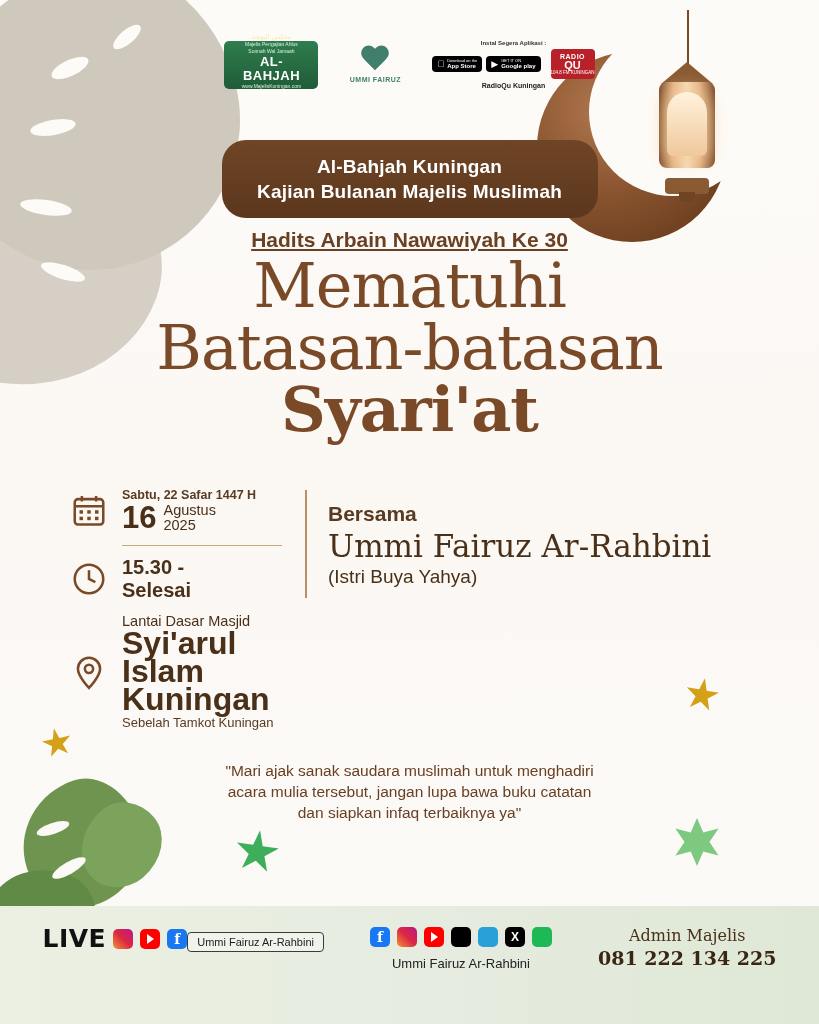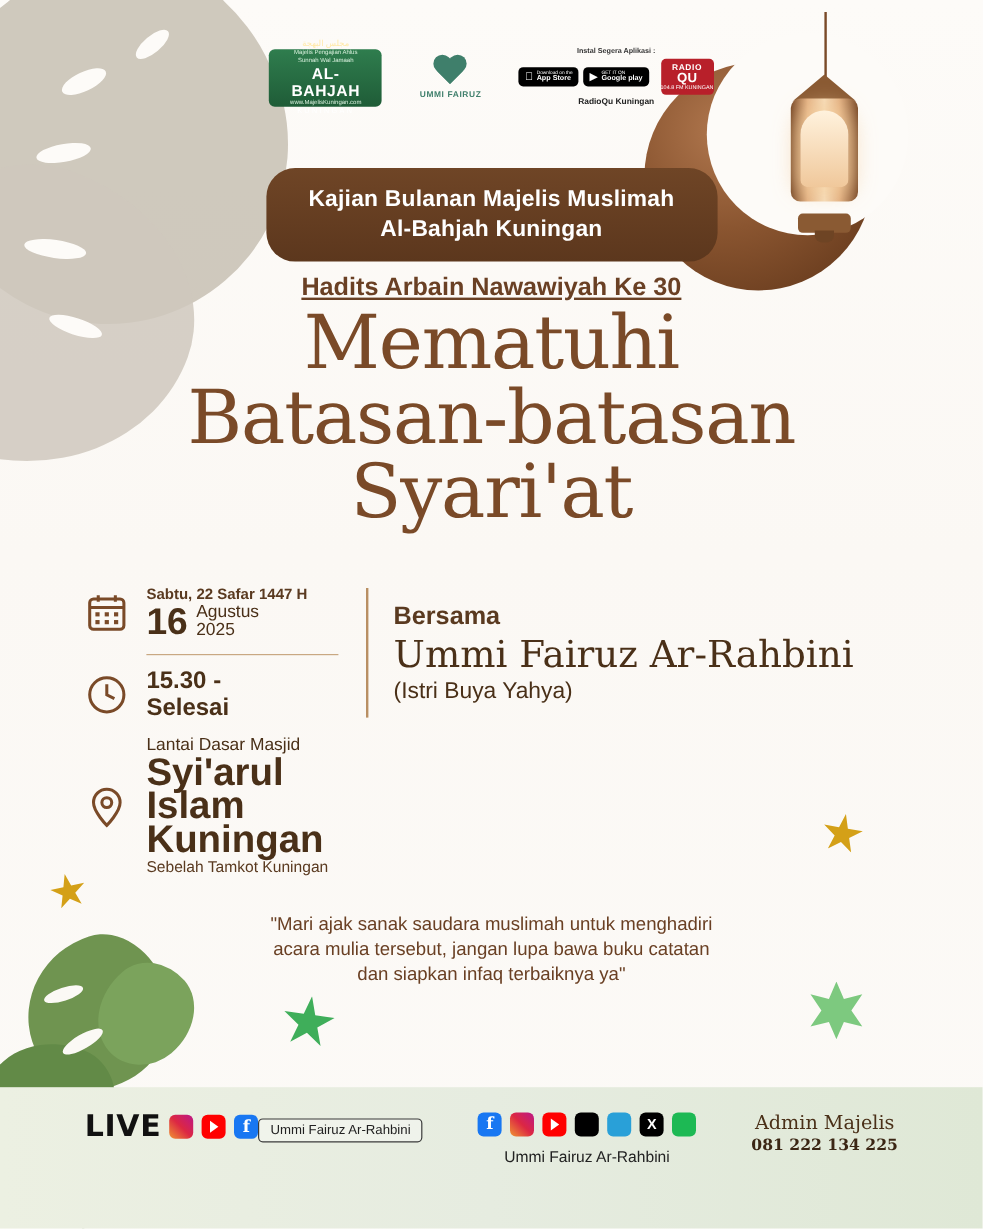--- a/index.html
+++ b/index.html
@@ -155,21 +155,21 @@
     color: #6a4024; font-size: 21px; font-weight: bold; z-index: 5; text-decoration: underline;
   }
   .title-main {
     position: absolute; top: 255px; left: 0; right: 0; text-align: center;
     color: #7a4a28; z-index: 5;
     font-family: "DejaVu Serif", serif;
     font-size: 62px; line-height: 62px; font-weight: normal;
     letter-spacing: -1px;
   }
   .title-main .l2 { display:block; }
-  .title-main .l3 { display:block; }
+  .title-main .l3 { display:block;font-weight:bold; }
 
   
   .details { position: absolute; top: 488px; left: 70px; right: 40px; z-index: 5; }
   .detail-left { position:absolute; left:0; top:0; width: 250px; }
   .row { display: flex; align-items: center; gap: 14px; }
   .icon-cal, .icon-clock, .icon-pin { flex: 0 0 auto; color:#7a4a28; }
 
   .date-txt .dow { font-size: 12.5px; font-weight: bold; color:#5a3a20; }
   .date-line { display:flex; align-items:flex-end; gap:7px; margin-top:1px; }
   .date-num { font-size: 31px; font-weight: bold; color:#4a3018; line-height:30px; }
@@ -230,21 +230,21 @@
   .si-sp { background:#1db954; }
   .live-pill {
     margin-top: 6px; border: 1.5px solid #3b3b3b; border-radius: 4px;
     padding: 3px 9px; font-size: 11px; color:#222; background: rgba(255,255,255,.35);
   }
   .social-col { display:flex; flex-direction:column; align-items:center; padding-top:3px; }
   .social-row { display:flex; align-items:center; gap: 7px; }
   .social-name { margin-top: 9px; font-size: 13px; color:#222; }
   .admin-col { text-align:center; padding-top:2px; }
   .admin-title { font-family:"DejaVu Serif",serif; font-size: 16px; color:#4a3018; }
-  .admin-phone { font-family:"DejaVu Serif",serif; font-size: 13px; font-weight:bold; color:#3b2614; margin-top:2px; }
+  .admin-phone { font-family:"DejaVu Serif",serif; font-size: 19px; font-weight:bold; color:#3b2614; margin-top:2px; }
 
   
   .plant { position:absolute; left:-20px; bottom:0; width: 230px; height: 300px; z-index: 3; }
   .stem { position:absolute; background:#7c9c5a; border-radius:2px; }
   .mleaf {
     position:absolute; background:#6f9450;
     border-radius: 60% 40% 55% 45% / 55% 50% 50% 45%;
   }
 
   
@@ -323,22 +323,22 @@
           <div class="r1">RADIO</div>
           <div class="r2">QU</div>
           <div class="r3">104.8 FM KUNINGAN</div>
         </div>
       </div>
       <div class="radio-caption">RadioQu Kuningan</div>
     </div>
   </div>
 
   <div class="banner">
+    <div class="banner-text">Al-Bahjah Kuningan</div>
     <div class="banner-text">Kajian Bulanan Majelis Muslimah</div>
-    <div class="banner-text">Al-Bahjah Kuningan</div>
   </div>
 
   <div class="hadits">Hadits Arbain Nawawiyah Ke 30</div>
   <div class="title-main">
     <span class="l1">Mematuhi</span>
     <span class="l2">Batasan-batasan</span>
     <span class="l3">Syari'at</span>
   </div>
 
   <div class="details">

